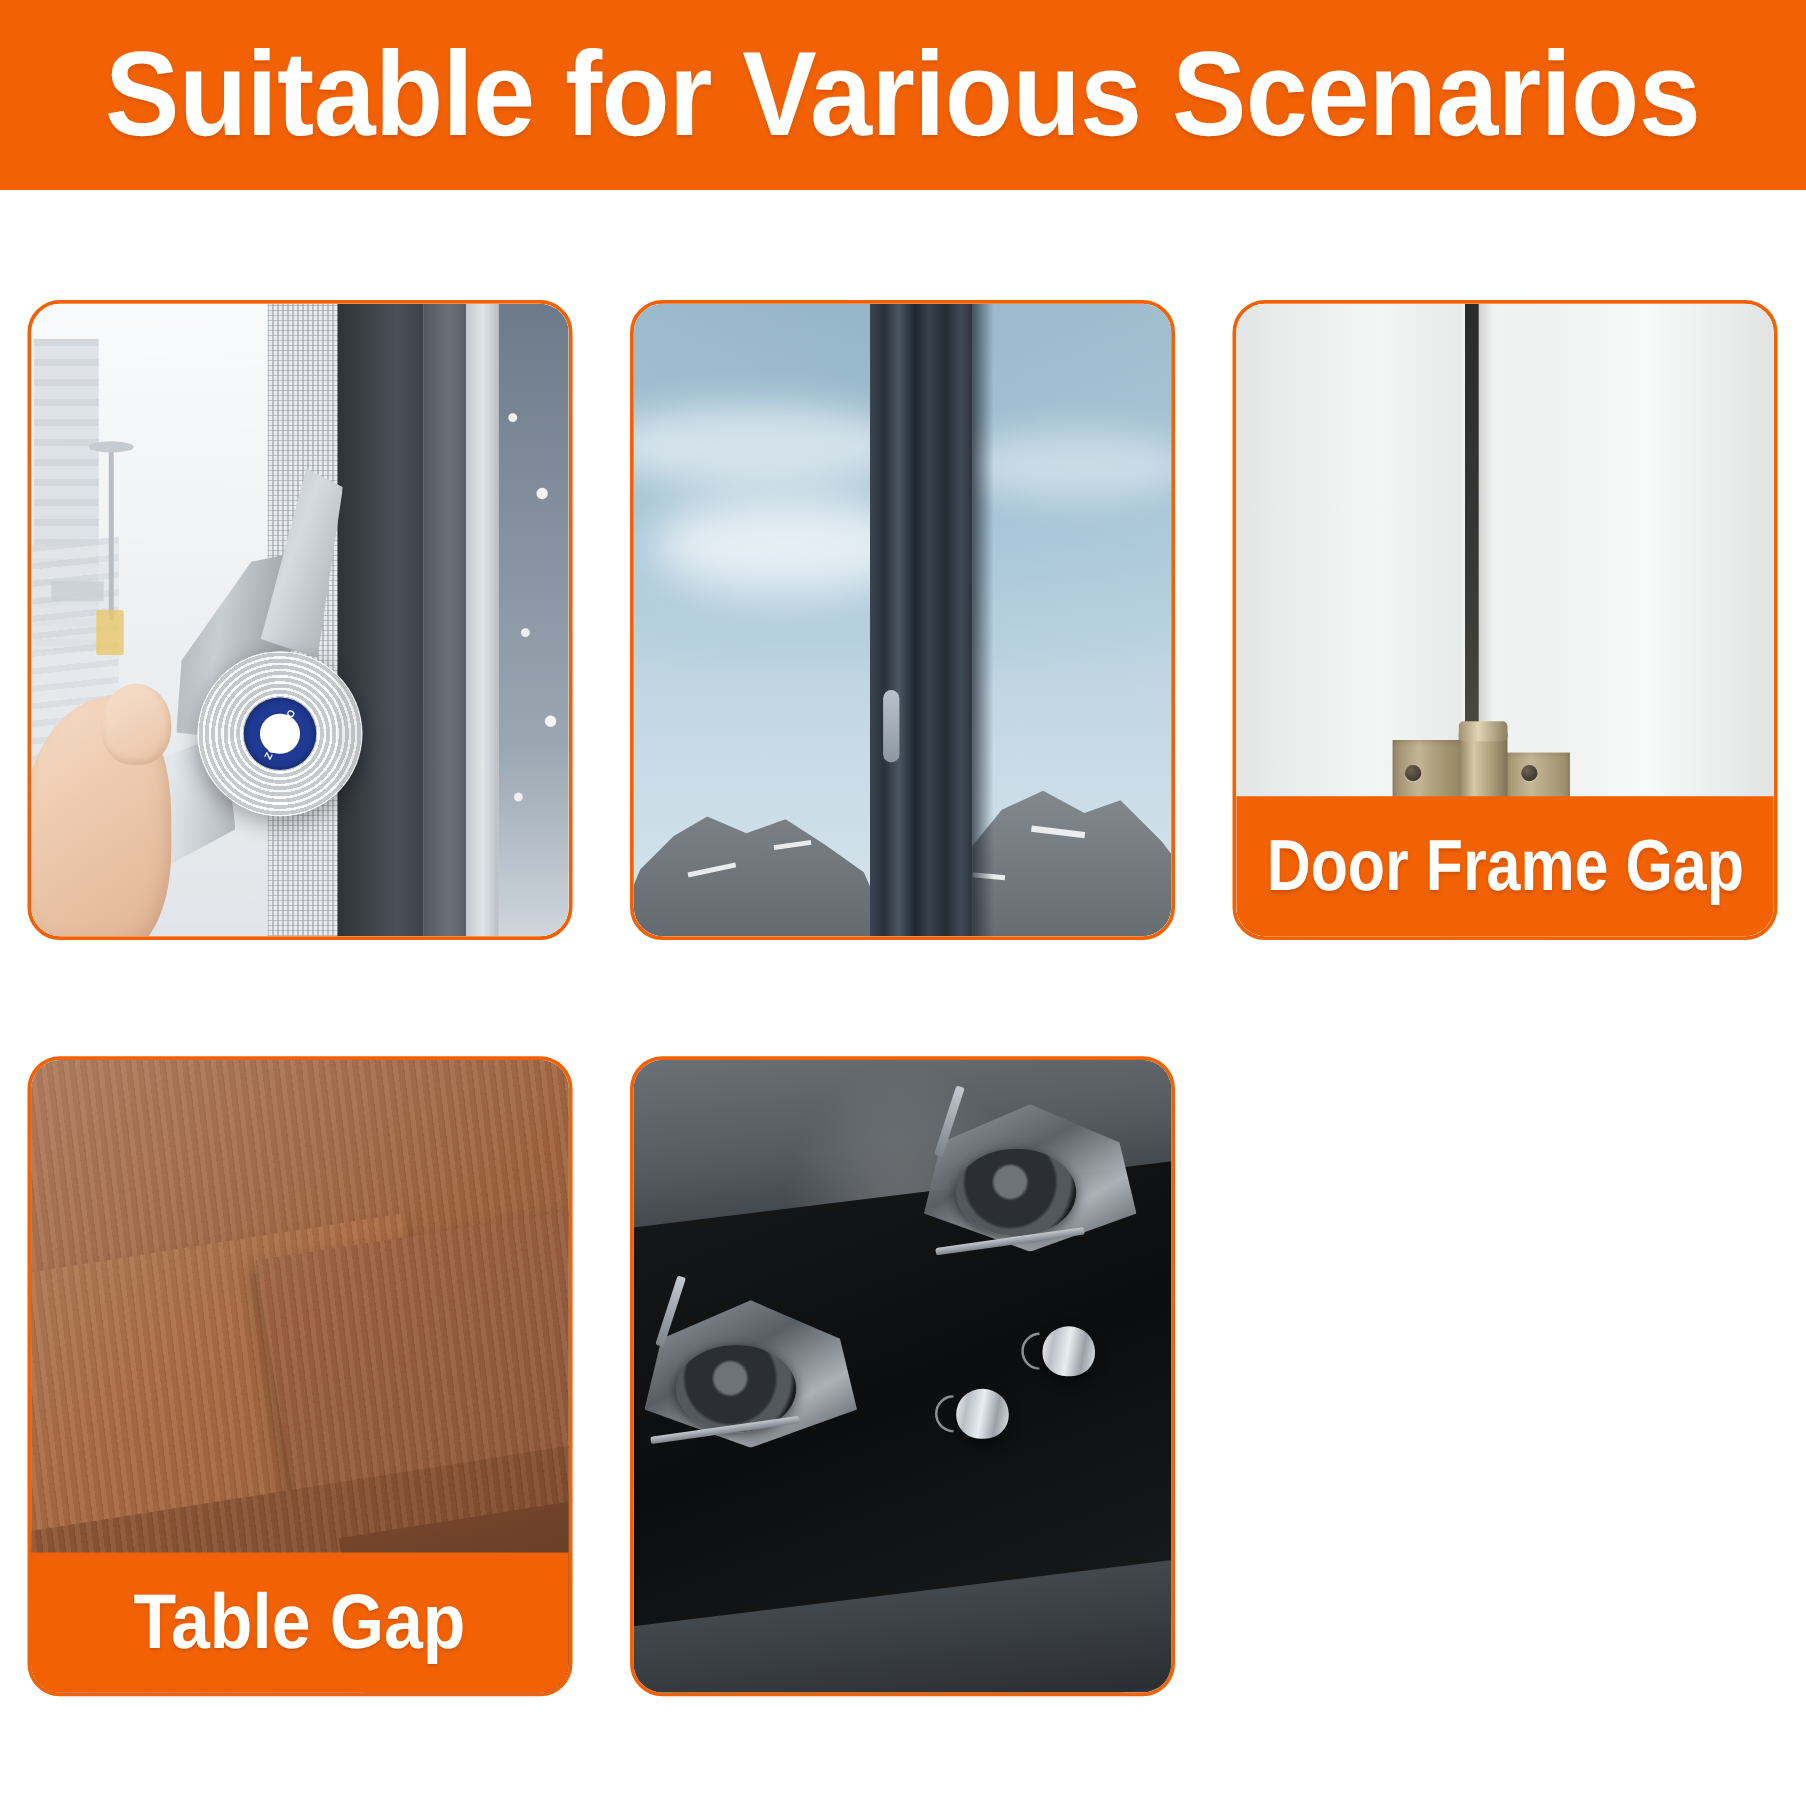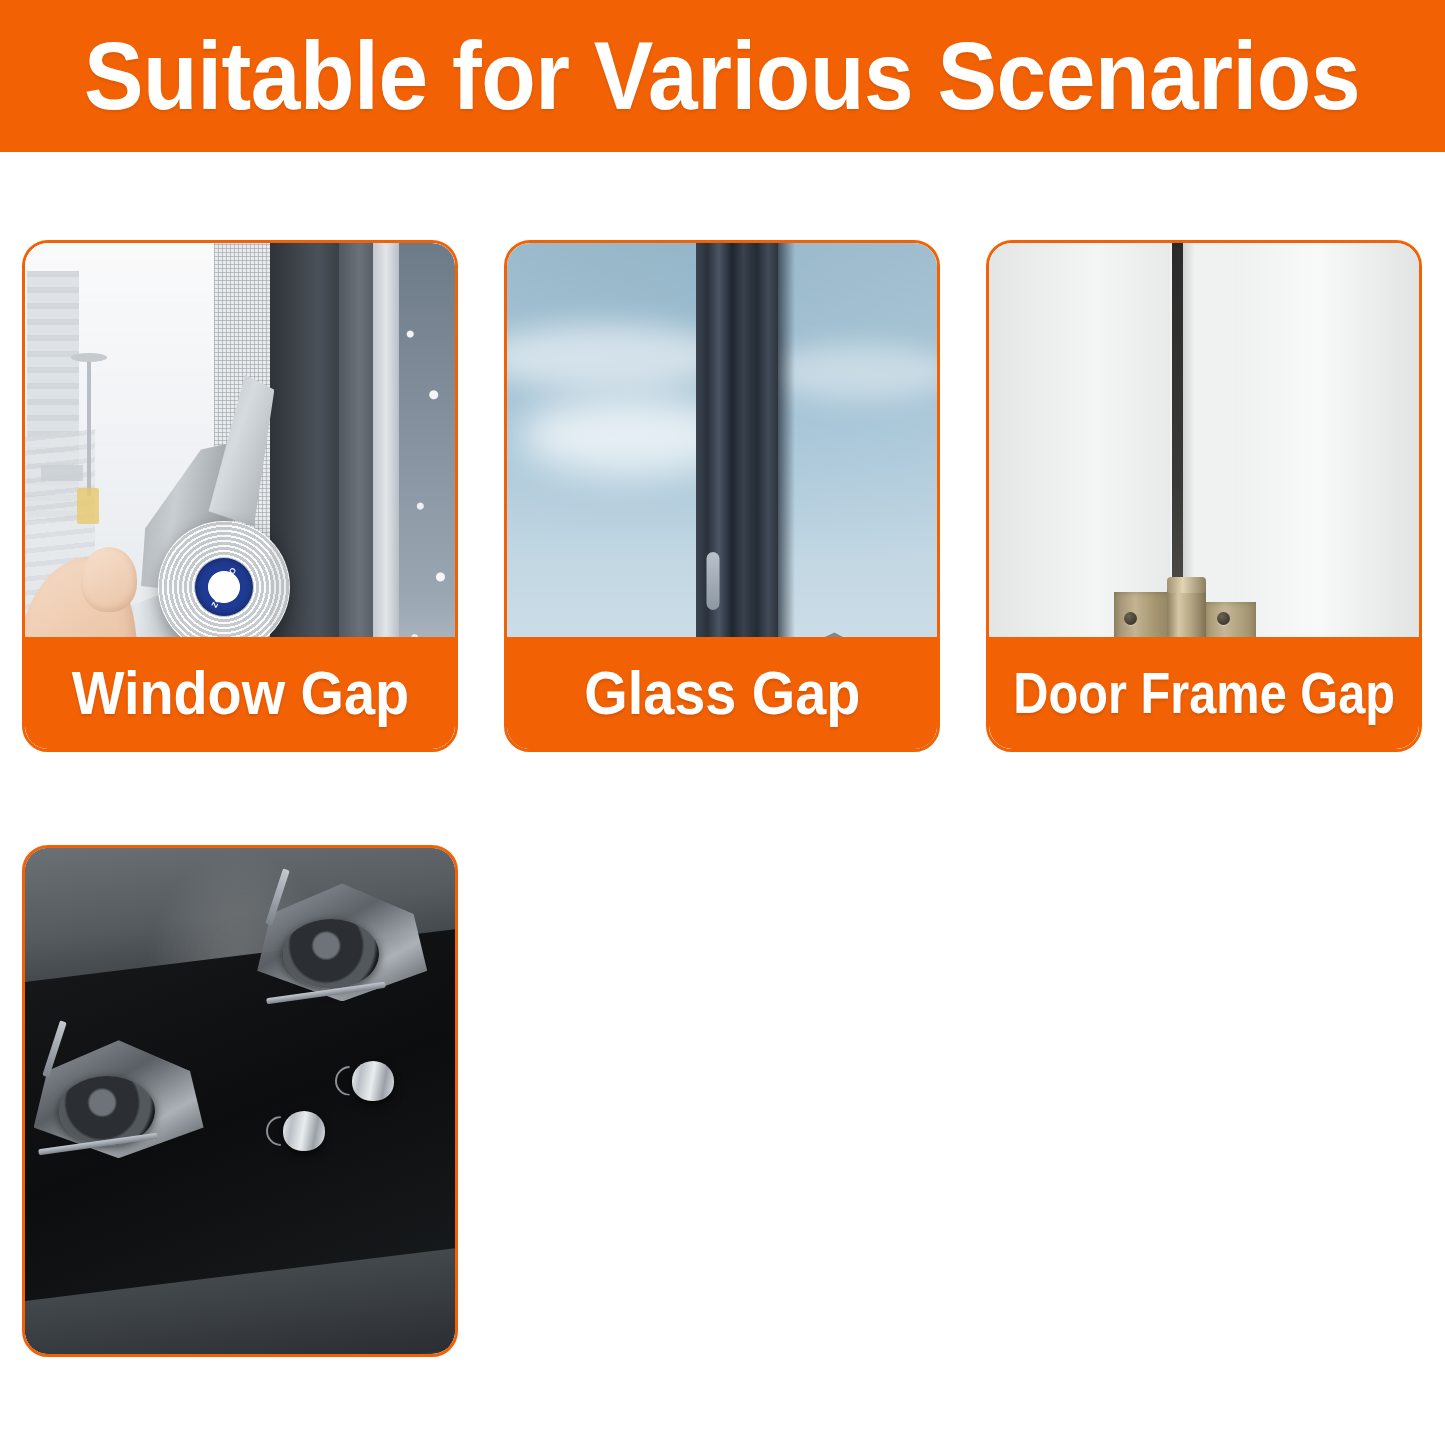--- a/index.html
+++ b/index.html
@@ -526,44 +526,38 @@
         <div class="tape-strip2"></div>
         <div class="tape-tail"></div>
         <div class="tape-roll">
           <div class="tape-core">
             <span>ZOMPAGO</span>
           </div>
         </div>
         <div class="hand"></div>
         <div class="thumb"></div>
       </div>
-      <div class="card-label">
-        <span class="card-label-text">Window Gap</span>
-      </div>
     </div>
 
     <div class="card">
       <div class="card-photo p2">
         <div class="cloud1"></div>
         <div class="cloud2"></div>
         <div class="cloud3"></div>
         <div class="mountain-l"></div>
         <div class="mountain-r"></div>
         <div class="snow1"></div>
         <div class="snow2"></div>
         <div class="snow3"></div>
         <div class="snow4"></div>
         <div class="glass-sheen-l"></div>
         <div class="glass-sheen-r"></div>
         <div class="post"></div>
         <div class="post-edge-r"></div>
         <div class="post-handle"></div>
-      </div>
-      <div class="card-label">
-        <span class="card-label-text">Glass Gap</span>
       </div>
     </div>
 
     <div class="card">
       <div class="card-photo p3">
         <div class="door-l"></div>
         <div class="door-r"></div>
         <div class="gap-shadow"></div>
         <div class="gapline"></div>
         <div class="hinge-plate-l"></div>
@@ -575,20 +569,33 @@
         <div class="screw s3"></div>
         <div class="screw s4"></div>
         <div class="screw s5"></div>
         <div class="screw s6"></div>
       </div>
       <div class="card-label">
         <span class="card-label-text tight">Door Frame Gap</span>
       </div>
     </div>
 
+    <div class="card">
+      <div class="card-photo p4">
+        <div class="board b1"></div>
+        <div class="board b2"></div>
+        <div class="board b3"></div>
+        <div class="board b4"></div>
+        <div class="edge"></div>
+        <div class="sheen"></div>
+      </div>
+      <div class="card-label">
+        <span class="card-label-text">Table Gap</span>
+      </div>
+    </div>
 
     <div class="card">
       <div class="card-photo p5">
         <div class="backsplash"></div>
         <div class="steam"></div>
         <div class="cooktop"></div>
         <div class="trivet t-right"></div>
         <div class="burner b-right"></div>
         <div class="grate g2"></div>
         <div class="grate g4"></div>

